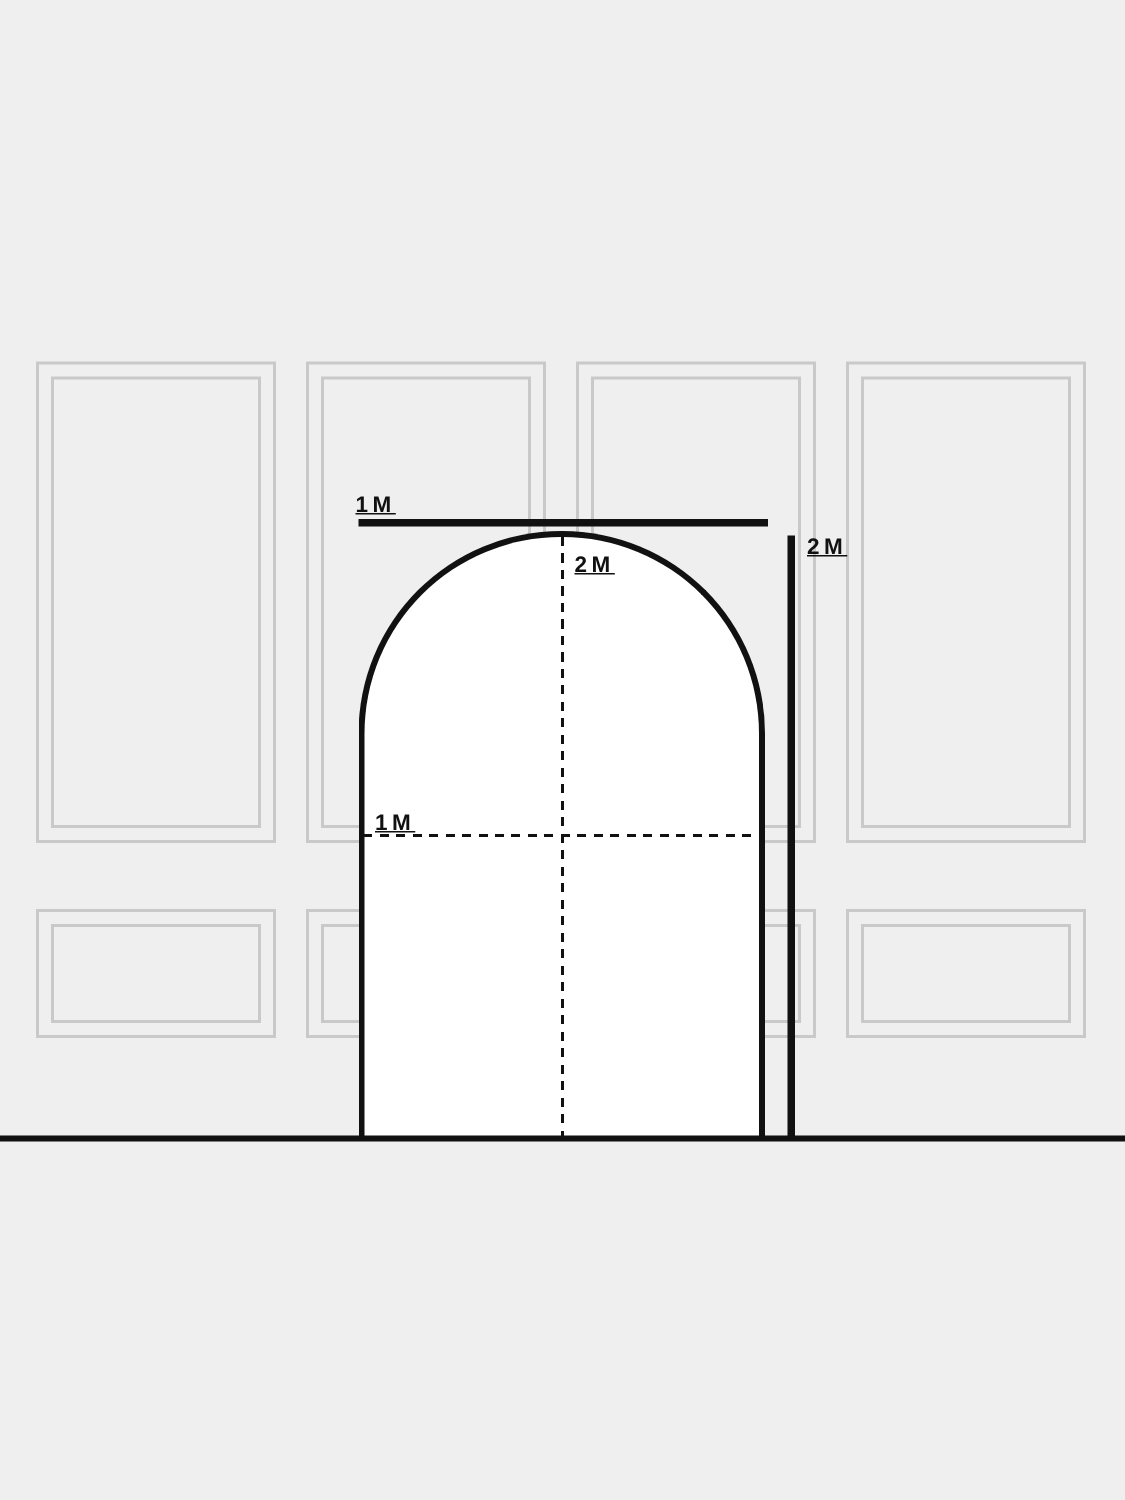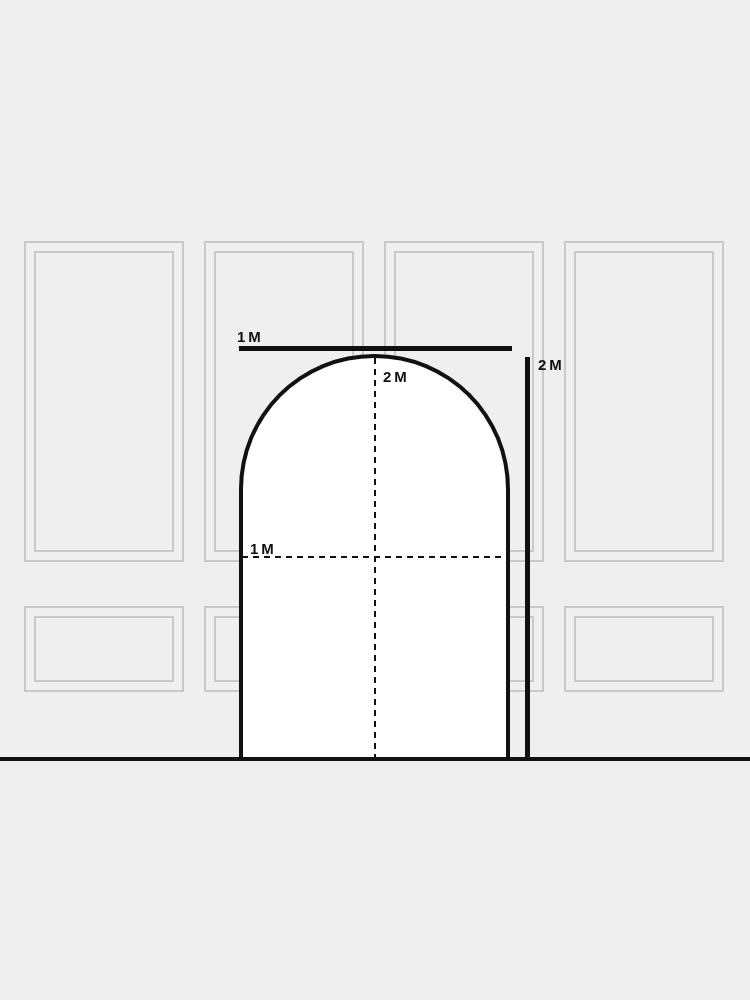--- a/index.html
+++ b/index.html
@@ -58,20 +58,21 @@
   }
   .hline{
     position:absolute;left:525px;top:357px;width:5px;height:402px;
     background:var(--ink);
   }
   
   .label{
     position:absolute;color:var(--ink);
     font-size:15px;font-weight:700;letter-spacing:3px;line-height:1;
     white-space:nowrap;
+    text-decoration:underline;
   }
   .l-top{left:237px;top:329px;}
   .l-center{left:383px;top:369px;}
   .l-right{left:538px;top:357px;}
   .l-mid{left:250px;top:541px;}
 </style>
 </head>
 <body>
 
 <div class="scene">

